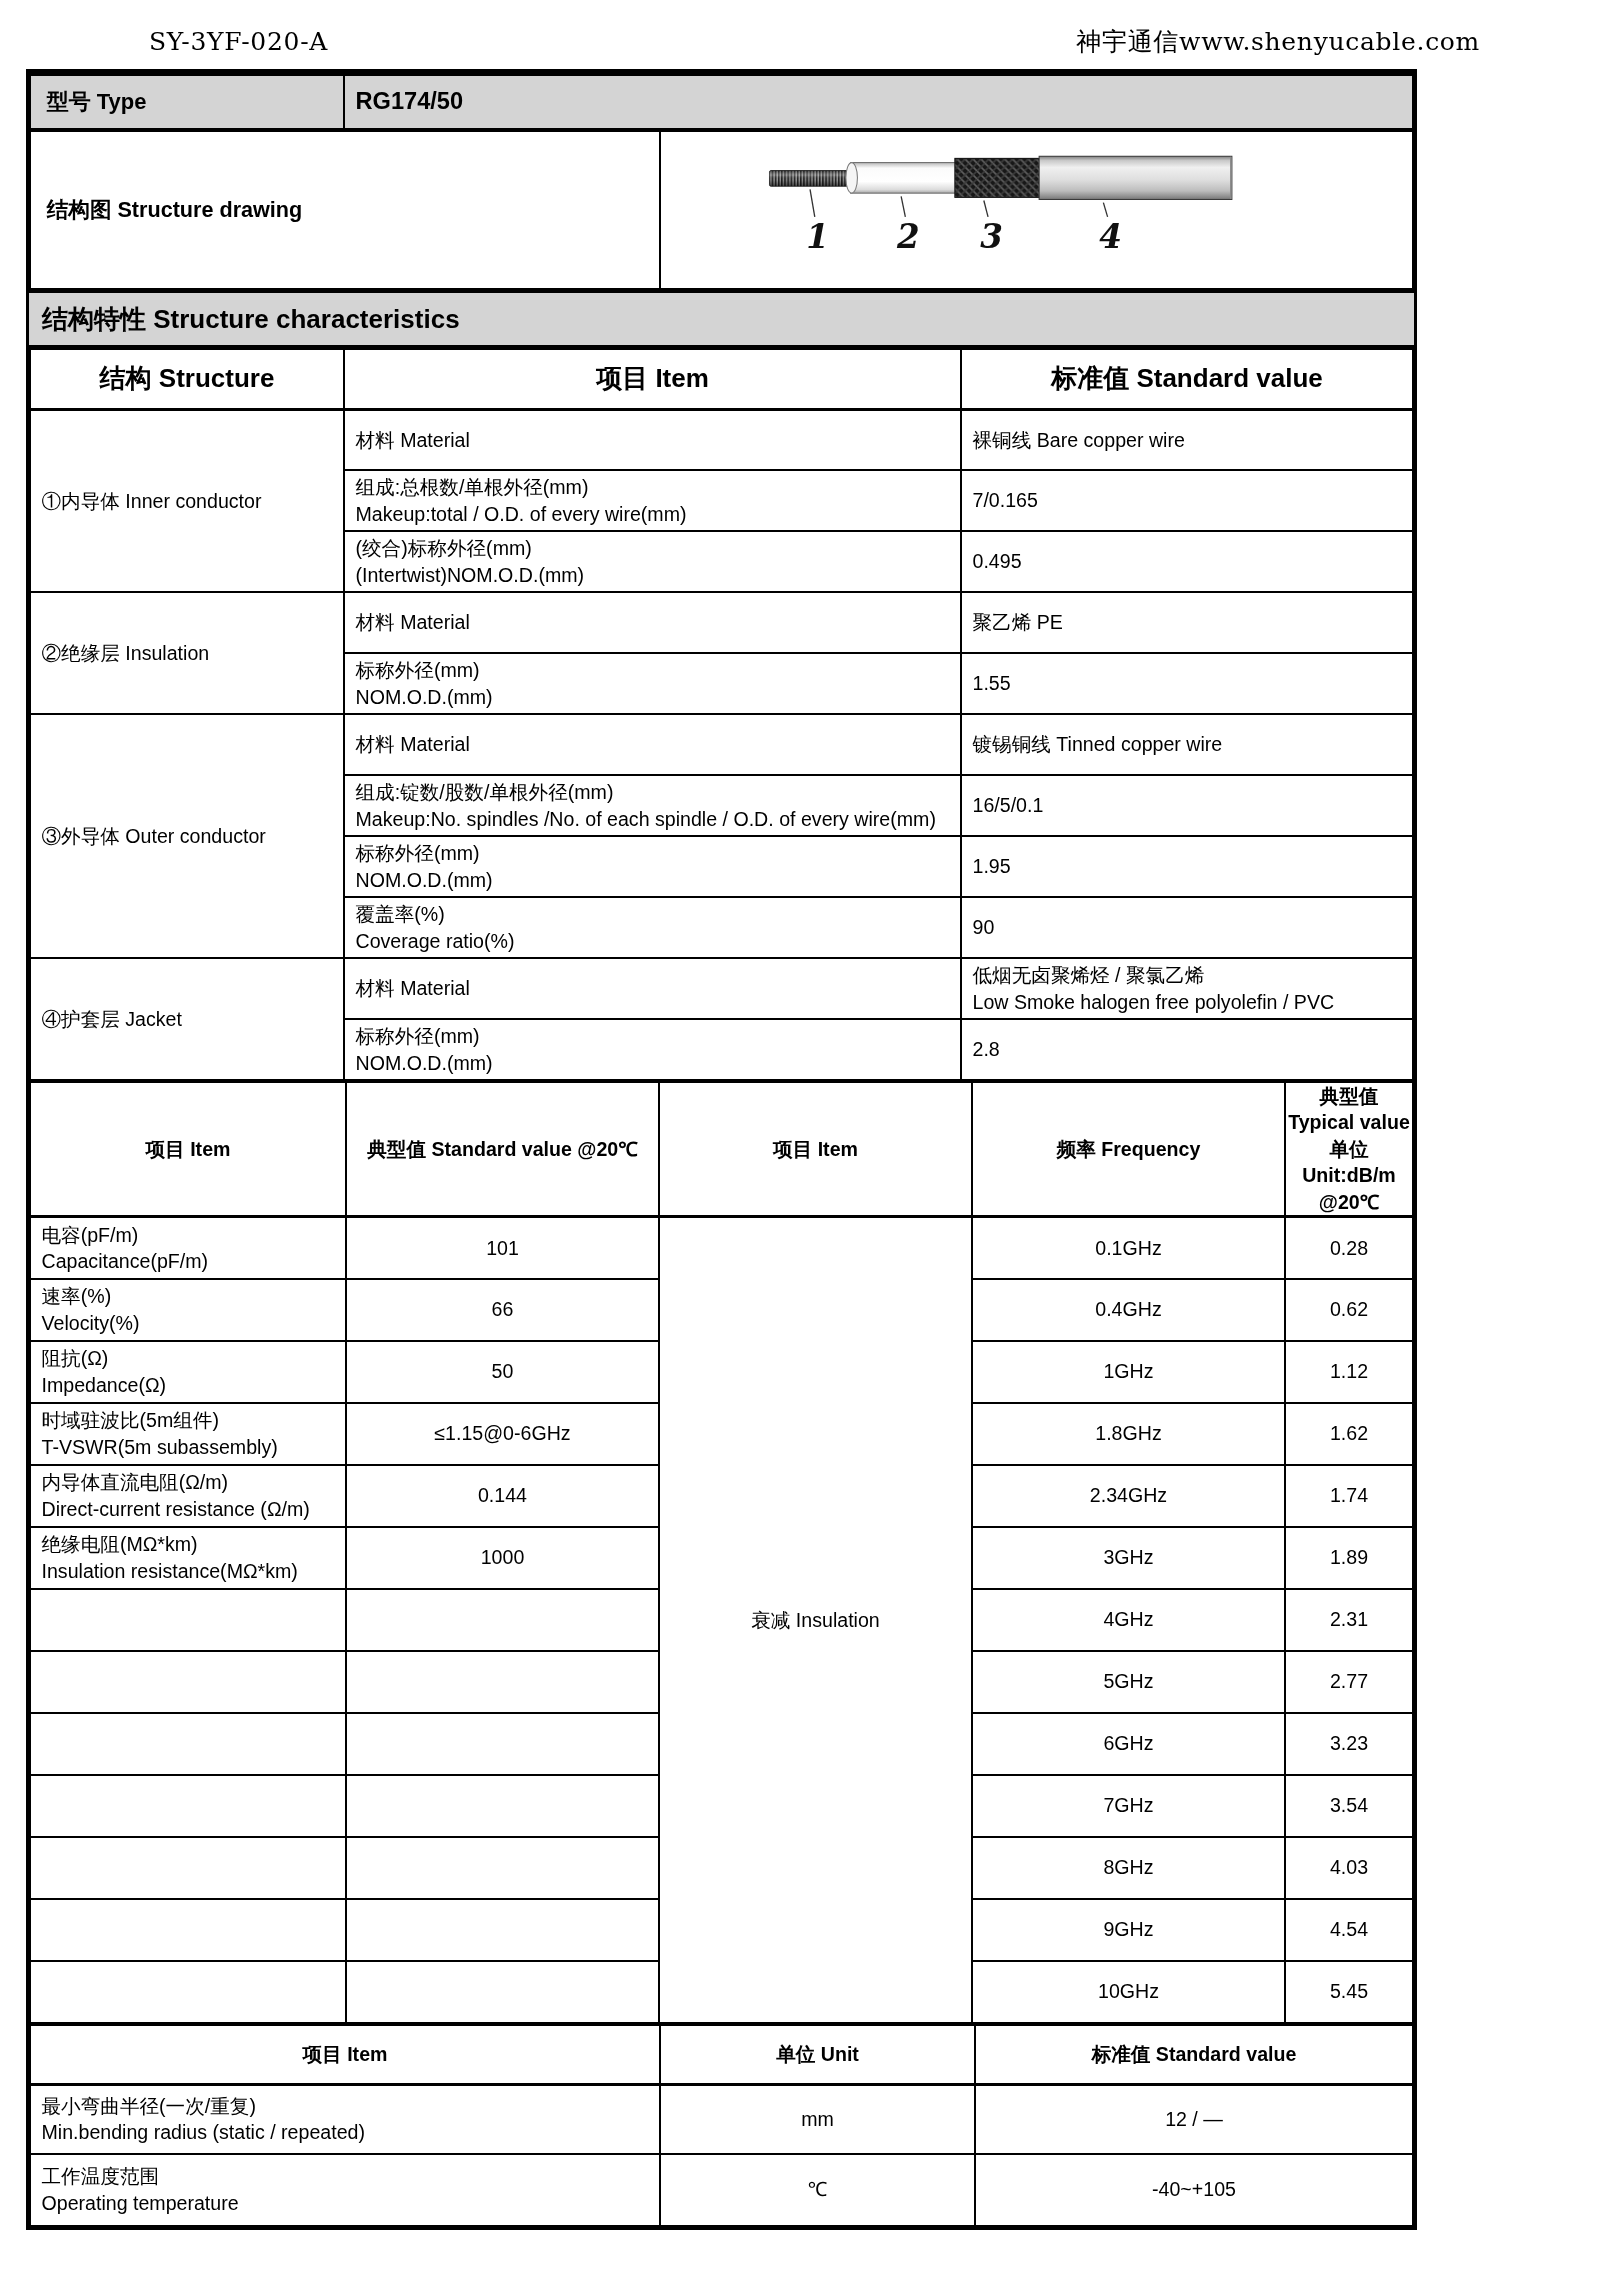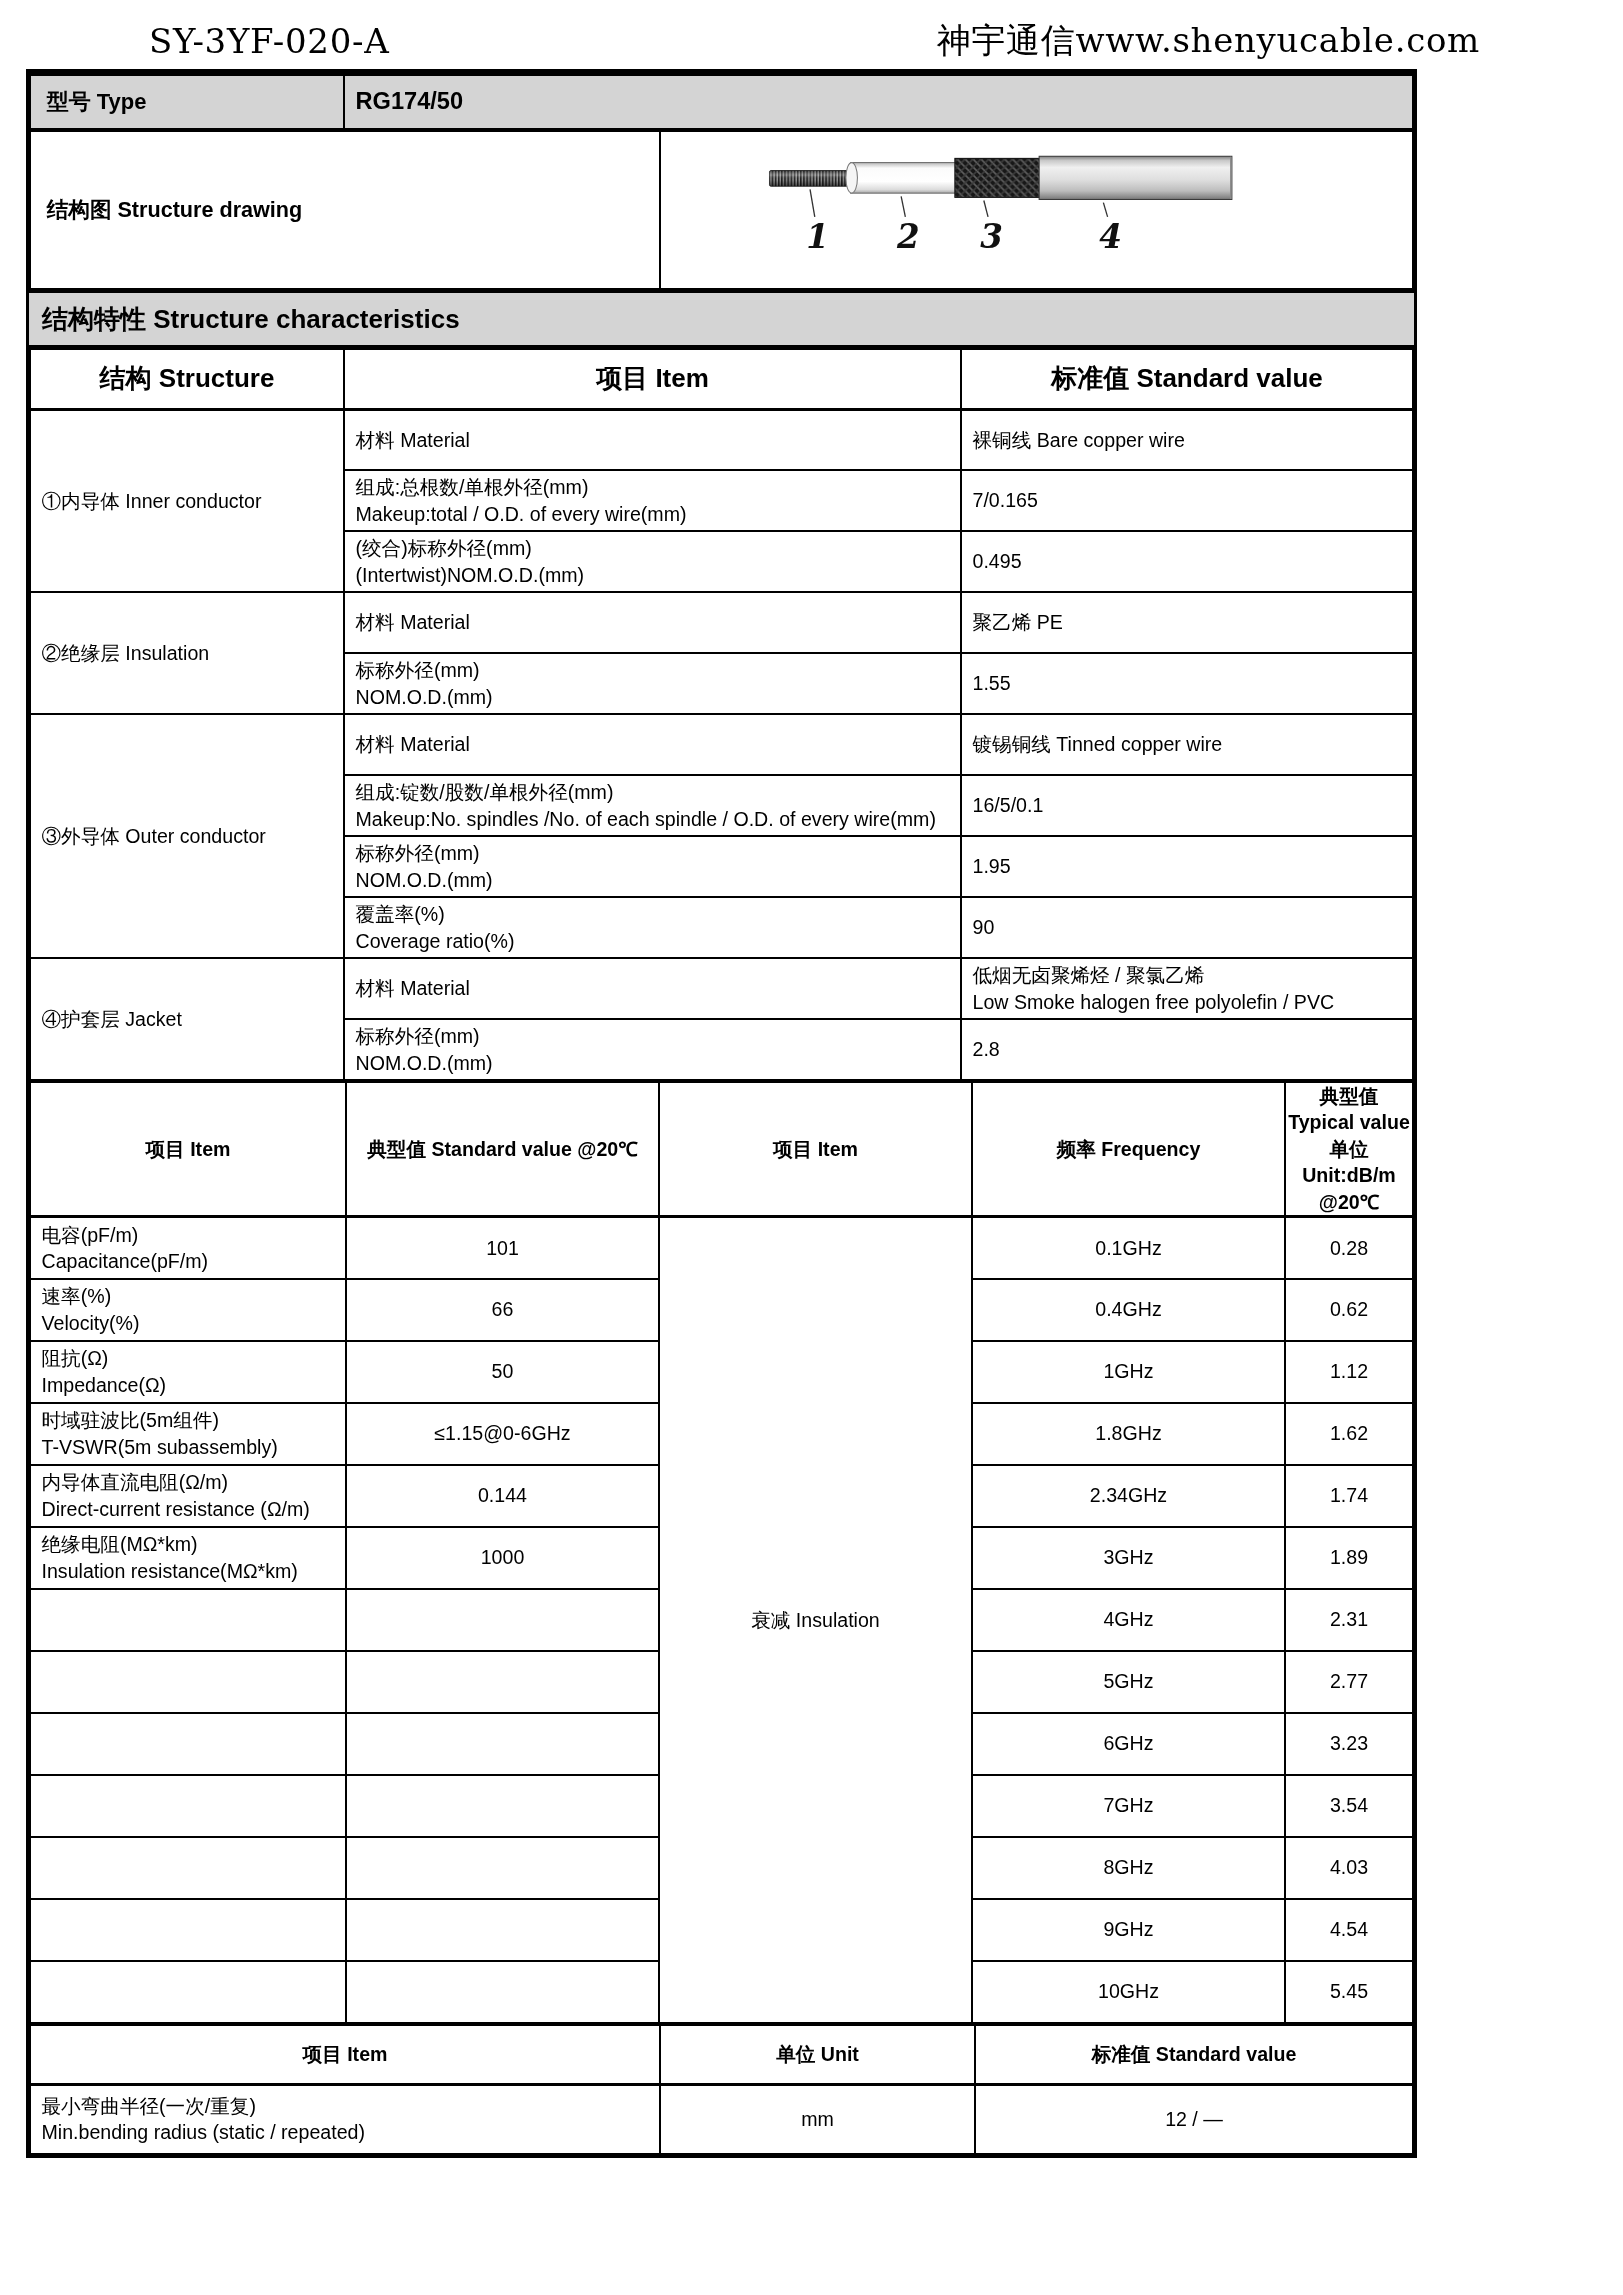--- a/index.html
+++ b/index.html
@@ -10,21 +10,21 @@
     color:#000;
     position:relative;
   }
   .sheet { position:absolute; inset:0; background:#fff; }
 
   
   .doc-header {
     position:absolute; left:149px; right:143px; top:22px; height:38px;
     display:flex; justify-content:space-between; align-items:center;
     font-family:"DejaVu Serif", serif;
-    font-size:34px; letter-spacing:0.7px;
+    font-size:25px; letter-spacing:0.7px;
   }
 
   
   .doc {
     position:absolute; left:26px; top:69px; width:1391px;
     border:3.9px solid #000; border-top-width:5.9px;
     background:#fff;
   }
 
   table { width:100%; border-collapse:collapse; table-layout:fixed; }
@@ -376,18 +376,24 @@
         <th>项目 Item</th>
         <th>单位 Unit</th>
         <th>标准值 Standard value</th>
       </tr>
       <tr class="r1">
         <td class="l ml">最小弯曲半径(一次/重复)
 Min.bending radius (static / repeated)</td>
         <td class="c">mm</td>
         <td class="c">12 / —</td>
       </tr>
+      <tr class="r2">
+        <td class="l ml">工作温度范围
+Operating temperature</td>
+        <td class="c">℃</td>
+        <td class="c">-40~+105</td>
+      </tr>
     </tbody>
       </table>
 
   </div>
 </div>
 
 
 </body></html>

